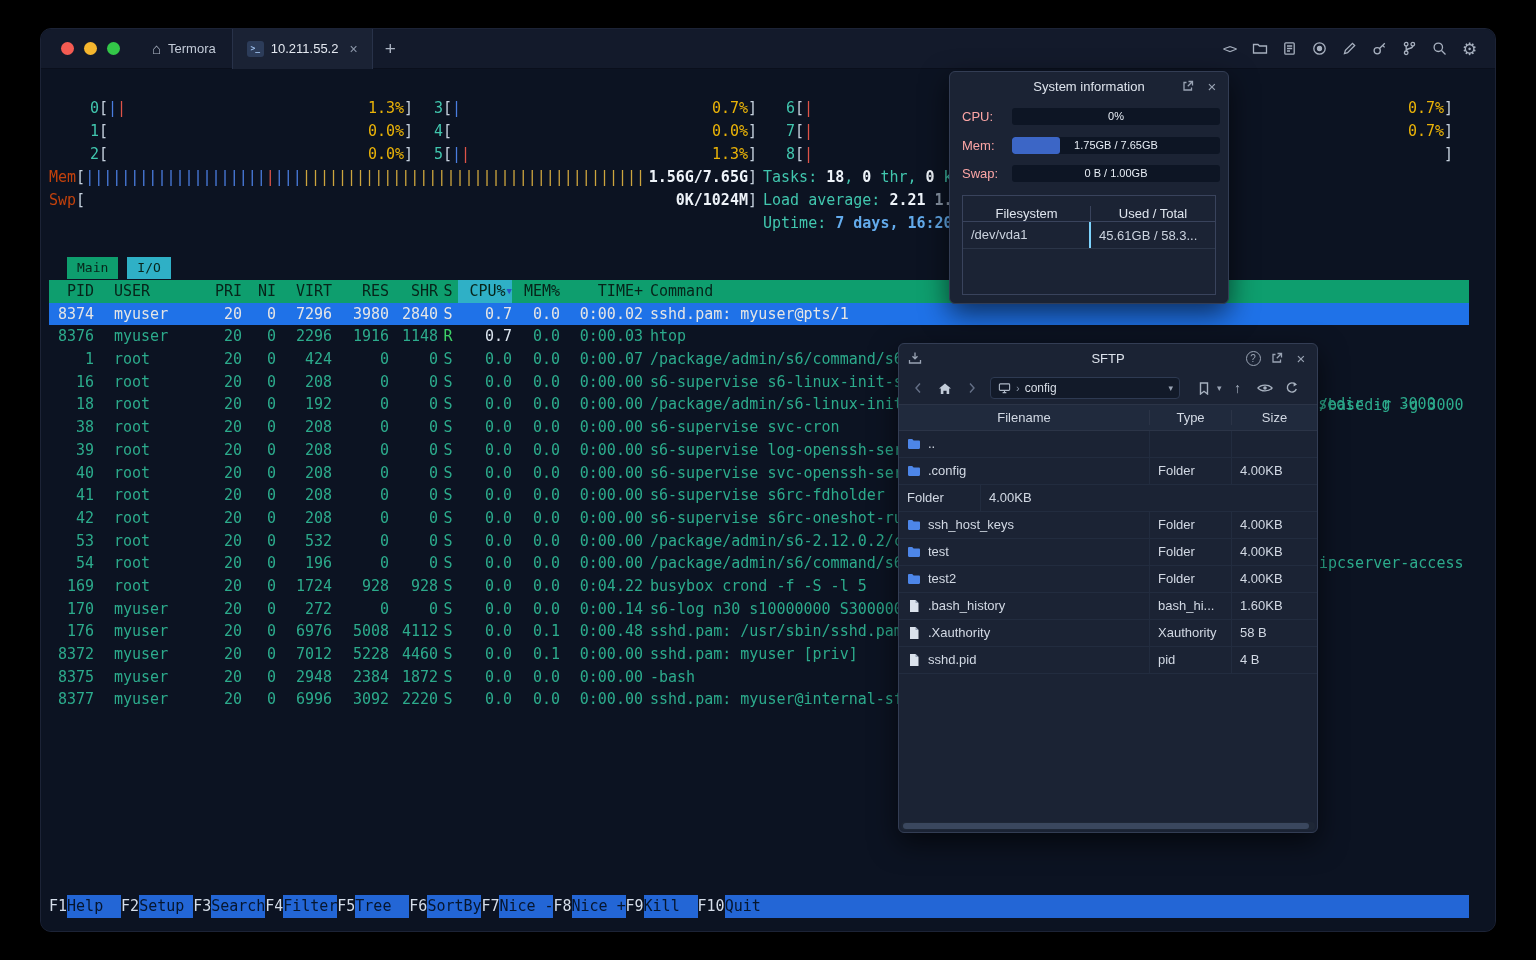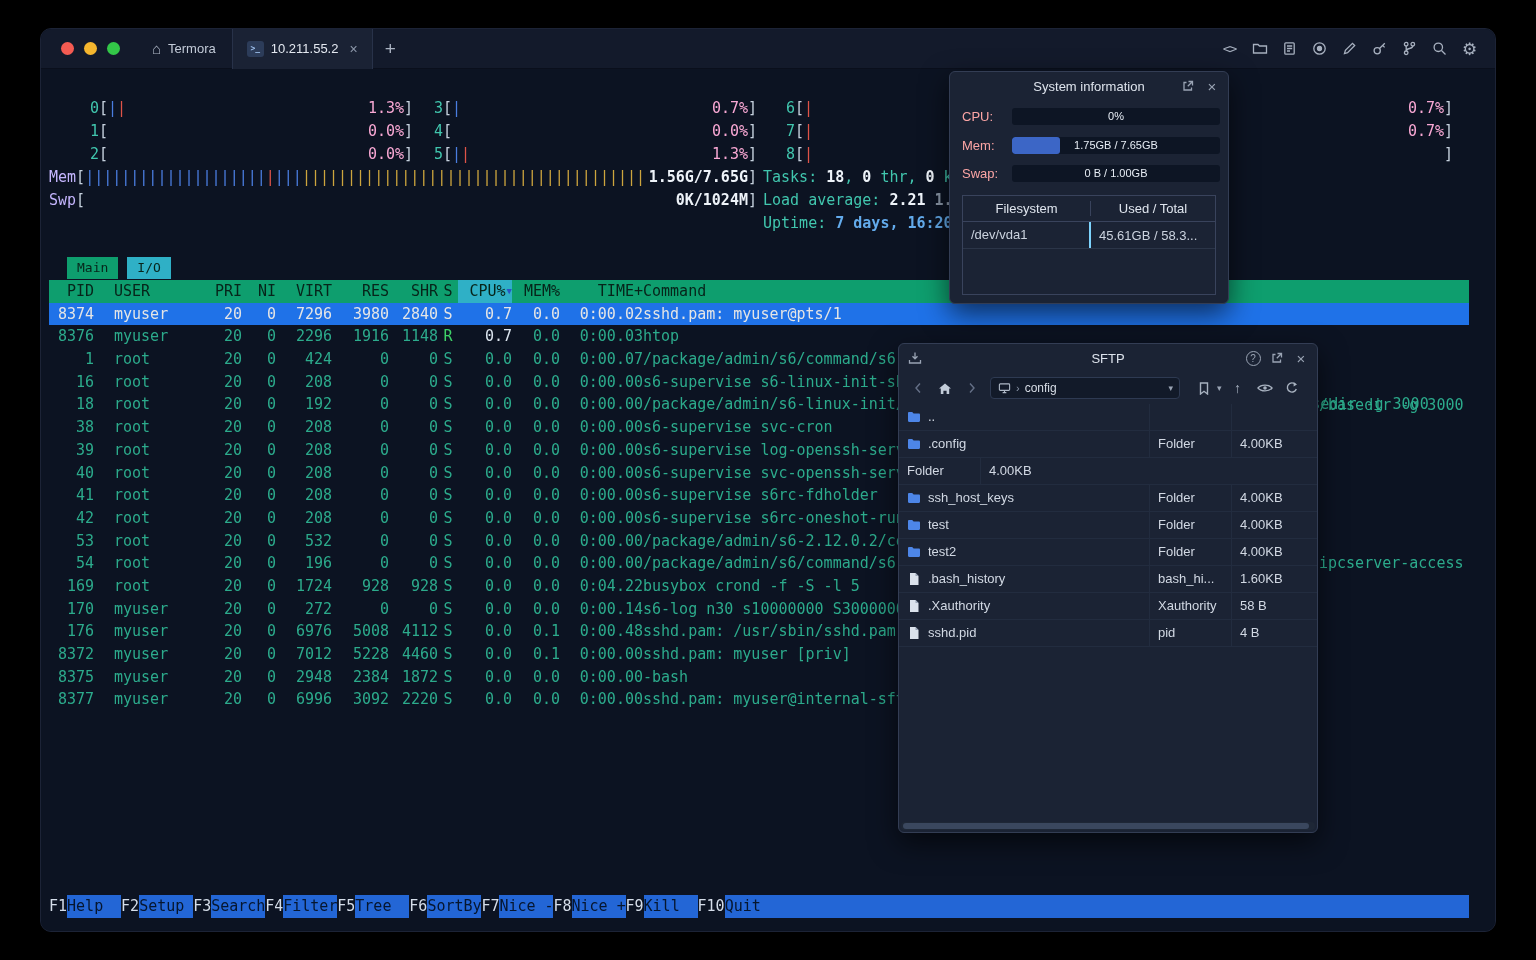--- a/index.html
+++ b/index.html
@@ -32,25 +32,25 @@
   .wic .gear{font-size:17px;letter-spacing:0;font-family:"DejaVu Sans",sans-serif}
 
   
   .terminal{position:absolute;left:0;top:40px;right:0;bottom:0;background:#0c1322;
     font-family:"DejaVu Sans Mono",monospace;z-index:1}
   .tline{position:absolute;left:0;width:100%;height:23px;font:15px/23px "DejaVu Sans Mono",monospace;white-space:pre}
   .meter{position:absolute;display:flex;top:0;height:23px}
   .m-c1{left:40px;width:332px}.m-c2{left:384px;width:332px}.m-c3{left:736px;width:676px}
   .m-wide{left:8px;width:708px}
   .mnum{width:18px;text-align:right;color:#41c6ae}
-  .mlabel{color:#c4b5fd}
+  .mlabel{color:#c2410c}
   .mbk{color:#c6d1de}
   .mbars{flex:1;overflow:hidden;white-space:nowrap}
   .bar-b{color:#4a7de0}.bar-r{color:#df5348}.bar-y{color:#cda53e}
-  .mpct{width:36px;text-align:right;color:#f9a8d4}
+  .mpct{width:36px;text-align:right;color:#eab308}
   .mval{color:#eef3f9;font-weight:bold}
   .inftxt{position:absolute;left:722px;top:0;white-space:pre}
   .sg-lbl{color:#41c6ae}
   .sg-val{color:#eef3f9;font-weight:bold}
   .sg-dim{color:#8b97a8;font-weight:bold}
   .sg-up{color:#63abec;font-weight:bold}
 
   .vtabs{position:absolute;top:188px;left:26px;display:flex;gap:9px;
     font:13px/22px "DejaVu Sans Mono",monospace}
   .vtab{padding:0 10px;background:#0e9e6e;color:#07241a}
@@ -70,21 +70,21 @@
   .c-user{width:76px;margin-left:20px}
   .c-pri{width:52px;text-align:right}
   .c-ni{width:34px;text-align:right}
   .c-virt{width:56px;text-align:right}
   .c-res{width:57px;text-align:right}
   .c-shr{width:49px;text-align:right}
   .c-s{width:20px;text-align:center}
   .c-cpu{width:54px;text-align:right}
   .c-mem{width:48px;text-align:right}
   .c-time{width:83px;text-align:right}
-  .c-cmd{flex:1;text-align:left}
+  .c-cmd{flex:1;margin-left:7px;text-align:left}
   .phead .c-cpu{background:#2fb0c6;display:flex;justify-content:flex-end;align-items:center}
   .sorttri{font-size:9px;color:#2b55c4;margin-left:1px}
   .frag{position:absolute;left:1278px;height:22.7px;font:15px/22.7px "DejaVu Sans Mono",monospace;
     color:#2cab8c;white-space:pre}
   .frag0{top:324.5px}.frag1{top:483.4px}
 
   .fbar{position:absolute;left:8px;top:826px;width:1420px;height:22.7px;background:#2366d6;
     display:flex;font:15px/22.7px "DejaVu Sans Mono",monospace;white-space:pre}
   .fitem{display:flex}
   .fk{background:#0c1322;color:#d5dde9}
@@ -105,21 +105,21 @@
   
   .sysinfo{left:908px;top:42px;width:280px;height:233px}
   .si-rows{position:absolute;left:12px;right:8px;top:36px}
   .si-row{display:flex;align-items:center;height:17px;margin-bottom:11.7px}
   .si-label{width:50px;color:#fca5a5;font-size:13px}
   .si-bar{position:relative;flex:1;height:17px;background:#0d1524;border-radius:3px;overflow:hidden}
   .si-fill{position:absolute;left:0;top:0;bottom:0;background:#3c66c6;border-radius:3px}
   .si-text{position:absolute;left:0;right:0;top:0;bottom:0;text-align:center;
     color:#e7edf5;font-size:11px;line-height:17px}
   .fs-table{position:absolute;left:12px;right:12px;top:123px;bottom:8px;border:1px solid #39435c}
-  .fs-head{display:flex;height:26px;align-items:center;border-bottom:1px solid #39435c;
+  .fs-head{display:flex;height:26px;align-items:flex-end;border-bottom:1px solid #39435c;
     color:#dfe5ee;font-size:13px;text-align:center}
   .fs-h1{width:128px;border-right:1px solid #39435c}
   .fs-h2{flex:1}
   .fs-row{display:flex;height:27px;align-items:center;font-size:13px;color:#cbd3df;
     border-bottom:1px solid #2b3548}
   .fs-c1{width:128px;padding-left:8px;border-right:2px solid #7dd3fc;line-height:26px;height:100%}
   .fs-c2{flex:1;padding-left:8px}
 
   
   .sftp{left:857px;top:314px;width:420px;height:490px}
@@ -415,20 +415,25 @@
           </svg>
         </span>
       <span class="sic">
         <svg width="14" height="14" viewBox="0 0 14 14">
             <path d="M11.3 8 A4.6 4.6 0 1 1 10.4 3.4"></path>
             <path d="M8.6 1 L12 3.4 L8.6 5.4" fill="#a8b2c0" stroke="none"></path>
           </svg>
         </span>
     </div>
 
+    <div class="shead">
+      <span class="sh-name">Filename</span>
+      <span class="sh-type">Type</span>
+      <span class="sh-size">Size</span>
+    </div>
     <div id="sftp-rows">
         <div class="srow">
           <span class="sc sc-name">
             <span class="ficon">
   <svg width="14" height="12" viewBox="0 0 14 12">
                 <path d="M1 2.2 C1 1.6 1.5 1.1 2.1 1.1 H5.2 L6.6 2.6 H11.9 C12.5 2.6 13 3.1 13 3.7 V9.8 C13 10.4 12.5 10.9 11.9 10.9 H2.1 C1.5 10.9 1 10.4 1 9.8 Z" fill="#4d86e8"></path>
               </svg>
 </span>
             <span class="fname">..</span>
           </span>

